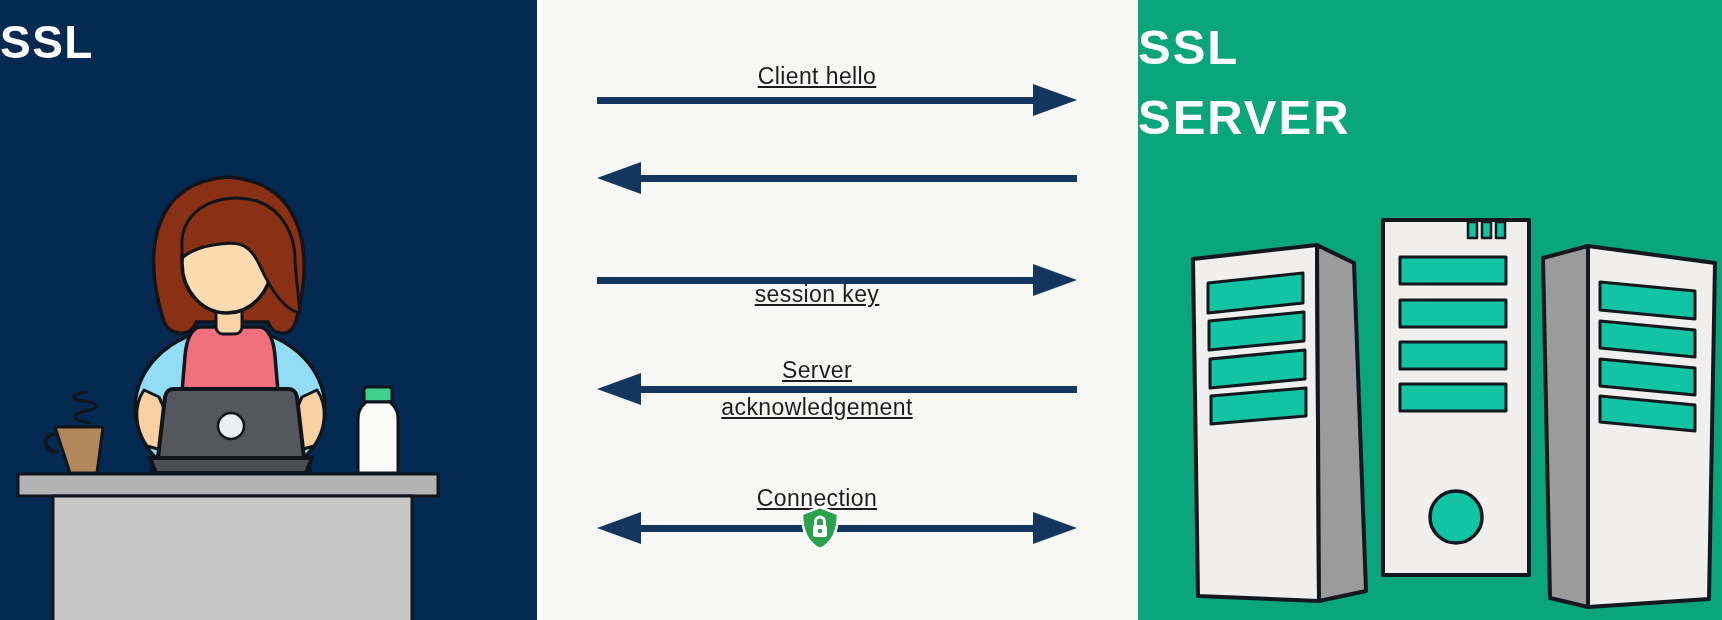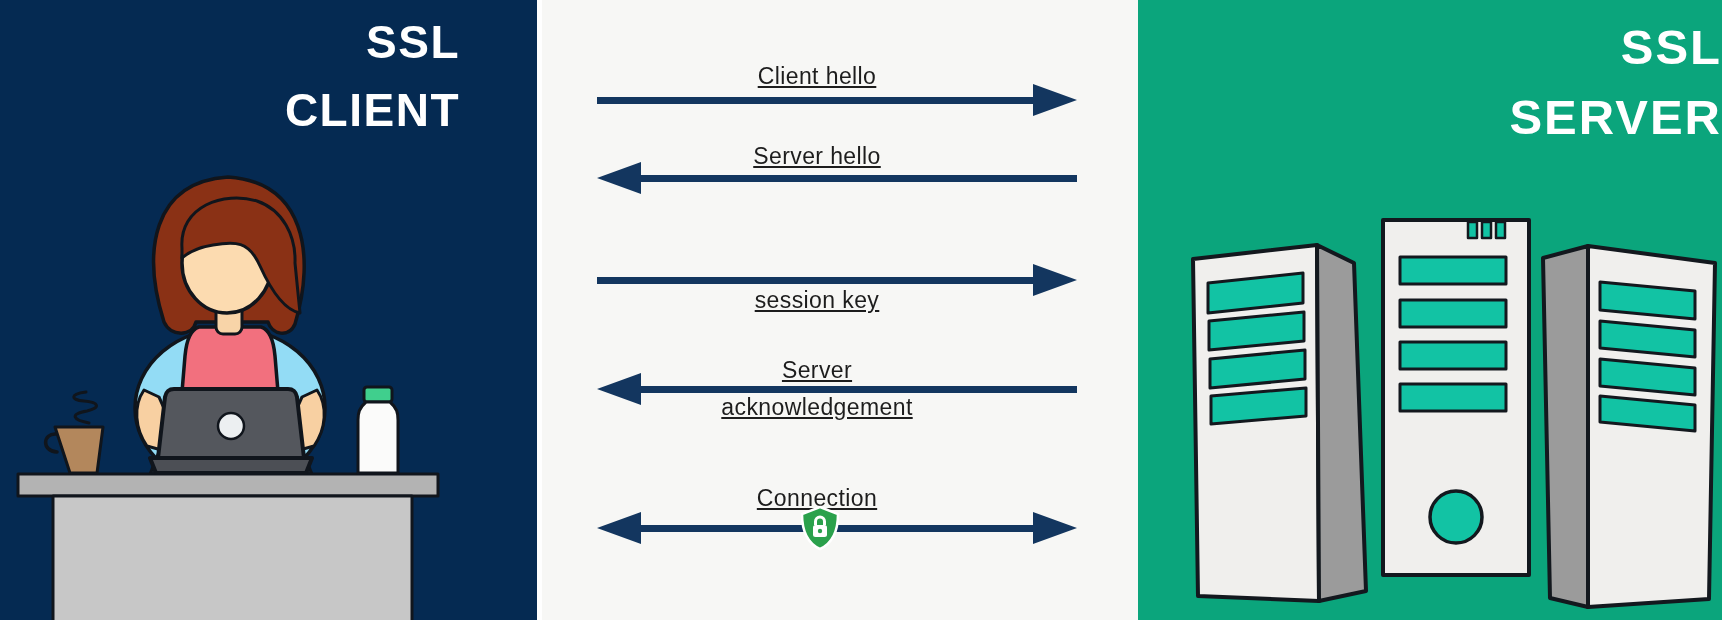--- a/index.html
+++ b/index.html
@@ -7,21 +7,21 @@
     position:relative; width:1722px; height:620px; overflow:hidden;
     font-family:"Liberation Sans", sans-serif;
     -webkit-font-smoothing:antialiased;
   }
   .panel { position:absolute; top:0; height:620px; }
   .panel-client { left:0; width:537px; background:#052a52; }
   .panel-divider { left:537px; width:5px; background:#ffffff; }
   .panel-middle { left:542px; width:596px; background:#f7f7f5; }
   .panel-server { left:1138px; width:584px; background:#0ba57c; }
 
-  .panel-title { position:absolute; text-align:right; color:#ffffff; font-weight:600; }
+  .panel-title { position:absolute; text-align:left; color:#ffffff; font-weight:600; }
   .client-title { top:8px; left:0; width:460px; font-size:46px; line-height:68px; letter-spacing:1.5px; }
   .server-title { top:12px; left:0; width:100%; font-size:49px; line-height:70px; letter-spacing:2px; }
 
   .illu { position:absolute; left:0; top:0; width:100%; height:100%; display:block; }
 
   
   .msg-text {
     position:absolute; left:35px; width:480px; text-align:center;
     color:#1d1d1d; font-size:23px; line-height:32px; letter-spacing:0.4px;
     white-space:nowrap;
@@ -40,21 +40,20 @@
   .lock-badge { position:absolute; left:257px; top:505px; width:42px; height:46px; }
 </style>
 </head>
 <body>
 
 <div class="stage">
 
   <div class="panel panel-client">
     <div class="panel-title client-title">
       <div>SSL</div>
-      <div>CLIENT</div>
     </div>
 
     <svg class="illu" viewBox="0 0 537 620">
       <g stroke="#10151c" stroke-linejoin="round" stroke-linecap="round">
 
         <ellipse cx="230" cy="408" rx="95" ry="80" fill="#93dcf5" stroke-width="3.5"></ellipse>
 
         <path d="M199,327 L261,327 C271,330 274,345 275,356 L278,392 L182,392 L185,356 C186,345 189,330 199,327 Z" fill="#f2707e" stroke-width="3.5"></path>
 
         <path d="M164,322 C142,252 152,182 228,177 C304,182 316,254 295,324 C289,338 272,335 268,322 L196,322 C192,337 171,337 164,322 Z" fill="#8a3115" stroke-width="3.5"></path>
@@ -91,31 +90,30 @@
   <div class="panel panel-divider"></div>
 
   <div class="panel panel-middle">
 
     <div class="msg-text" style="top:60px">Client hello</div>
     <div class="arrow dir-right" style="top:84px">
       <div class="shaft"></div>
       <div class="head head-right"></div>
     </div>
 
-    <div class="msg-text" style="top:140px">Server hello</div>
     <div class="arrow dir-left" style="top:162px">
       <div class="shaft"></div>
       <div class="head head-left"></div>
     </div>
 
     <div class="arrow dir-right" style="top:264px">
       <div class="shaft"></div>
       <div class="head head-right"></div>
     </div>
-    <div class="msg-text" style="top:284px">session key</div>
+    <div class="msg-text" style="top:278px">session key</div>
 
     <div class="msg-text" style="top:354px">Server</div>
     <div class="arrow dir-left" style="top:373px">
       <div class="shaft"></div>
       <div class="head head-left"></div>
     </div>
     <div class="msg-text" style="top:391px">acknowledgement</div>
 
     <div class="msg-text" style="top:482px">Connection</div>
     <div class="arrow dir-both" style="top:512px">

